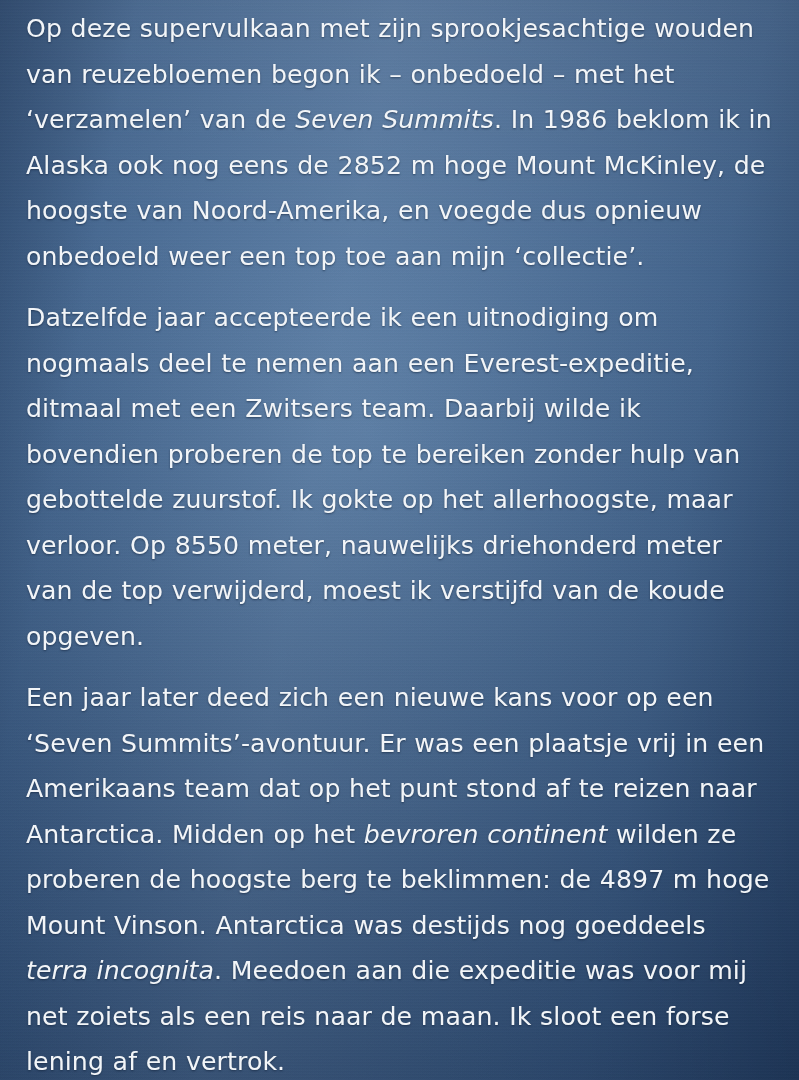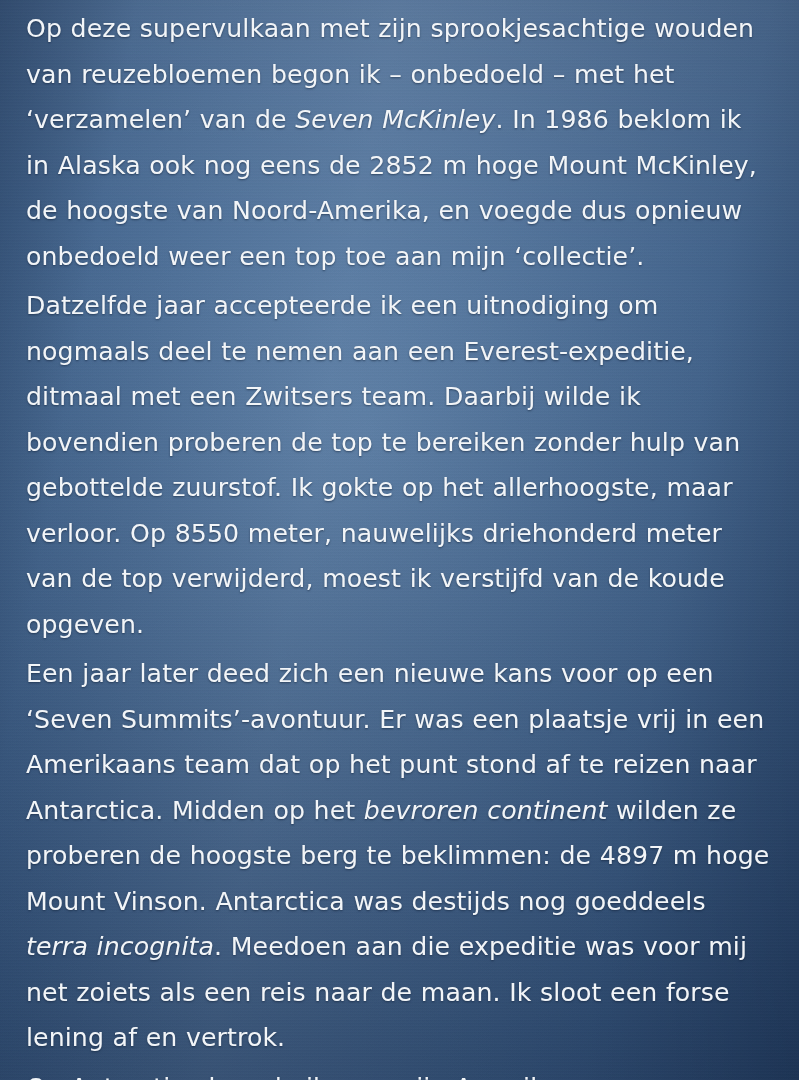--- a/index.html
+++ b/index.html
@@ -55,33 +55,33 @@
     color: #f2f5f8;
     font-family: "DejaVu Sans", sans-serif;
     font-size: 25.2px;
     line-height: 45.5px;
     letter-spacing: 0.1px;
     text-align: left;
     text-shadow: 0 1px 2px rgba(10,25,50,0.55), 0 0 1px rgba(255,255,255,0.18);
     word-spacing: 0.5px;
   }
   p.para + p.para {
-    margin-top: 4px;
+    margin-top: 16px;
   }
   .it {
     font-style: italic;
   }
 </style>
 </head>
 <body>
 
 <div class="page">
   <div class="text-column">
 
-    <p class="para"><span>Op deze supervulkaan met zijn sprookjesachtige wouden van reuzebloemen begon ik – onbedoeld – met het ‘verzamelen’ van de </span><span class="it">Seven McKinley</span><span>. In 1986 beklom ik in Alaska ook nog eens de 2852 m hoge Mount McKinley, de hoogste van Noord-Amerika, en voegde dus opnieuw onbedoeld weer een top toe aan mijn ‘collectie’.</span></p>
+    <p class="para"><span>Op deze supervulkaan met zijn sprookjesachtige wouden van reuzebloemen begon ik – onbedoeld – met het ‘verzamelen’ van de </span><span class="it">Seven Summits</span><span>. In 1986 beklom ik in Alaska ook nog eens de 2852 m hoge Mount McKinley, de hoogste van Noord-Amerika, en voegde dus opnieuw onbedoeld weer een top toe aan mijn ‘collectie’.</span></p>
 
     <p class="para"><span>Datzelfde jaar accepteerde ik een uitnodiging om nogmaals deel te nemen aan een Everest-expeditie, ditmaal met een Zwitsers team. Daarbij wilde ik bovendien proberen de top te bereiken zonder hulp van gebottelde zuurstof. Ik gokte op het allerhoogste, maar verloor. Op 8550 meter, nauwelijks driehonderd meter van de top verwijderd, moest ik verstijfd van de koude opgeven.</span></p>
 
     <p class="para"><span>Een jaar later deed zich een nieuwe kans voor op een ‘Seven Summits’-avontuur. Er was een plaatsje vrij in een Amerikaans team dat op het punt stond af te reizen naar Antarctica. Midden op het </span><span class="it">bevroren continent</span><span> wilden ze proberen de hoogste berg te beklimmen: de 4897 m hoge Mount Vinson. Antarctica was destijds nog goeddeels </span><span class="it">terra incognita</span><span>. Meedoen aan die expeditie was voor mij net zoiets als een reis naar de maan. Ik sloot een forse lening af en vertrok.</span></p>
 
     <p class="para"><span>Op Antarctica hoorde ik van mijn Amerikaanse klimvrienden voor het eerst over de </span></p>
 
   </div>
 </div>
 

